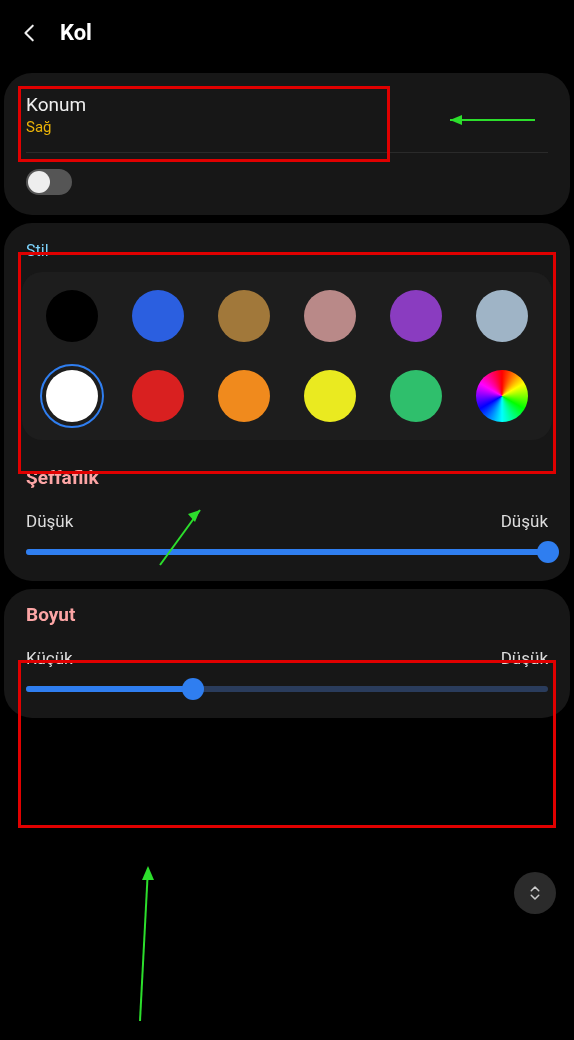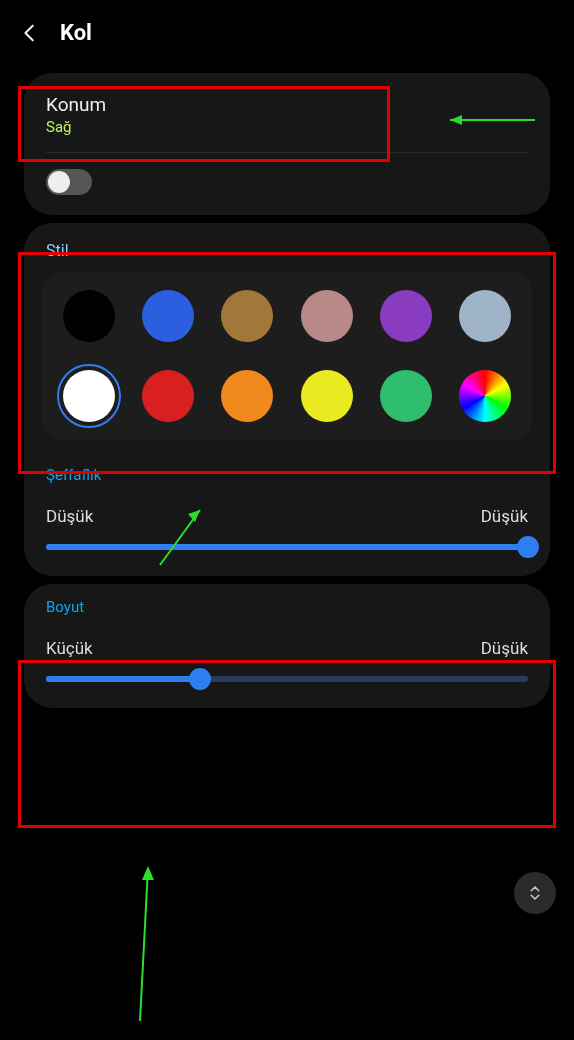--- a/index.html
+++ b/index.html
@@ -25,33 +25,33 @@
     align-items: center;
     justify-content: center;
   }
   .back-icon svg { width: 22px; height: 22px; }
   .header-title {
     font-size: 22px;
     font-weight: 700;
   }
   .card {
     background: #171717;
-    margin: 8px 24px;
+    margin: 8px 4px;
     border-radius: 28px;
     padding: 4px 0;
   }
   .row {
     padding: 16px 22px;
     display: flex;
     align-items: center;
     justify-content: space-between;
   }
   .row-labels { display: flex; flex-direction: column; gap: 2px; }
   .row-title { font-size: 19px; color: #eee; }
-  .row-sub { font-size: 15px; color: #bef264; }
+  .row-sub { font-size: 15px; color: #eab308; }
   .divider {
     height: 1px;
     background: #2a2a2a;
     margin: 0 22px;
   }
   .toggle {
     width: 46px;
     height: 26px;
     background: #555;
     border-radius: 13px;
@@ -88,21 +88,21 @@
     border-radius: 50%;
   }
   .swatch.selected {
     outline: 2px solid #2f7ef0;
     outline-offset: 4px;
   }
   .swatch.rainbow {
     background: conic-gradient(red, yellow, lime, cyan, blue, magenta, red);
   }
   .slider-section { padding: 10px 22px 22px; }
-  .slider-title { font-size: 15px; color: #0ea5e9; margin-bottom: 22px; }
+  .slider-title { font-size: 19px; color: #fca5a5; margin-bottom: 22px; font-weight: bold; }
   .slider-labels { display: flex; justify-content: space-between; font-size: 17px; color: #ddd; margin-bottom: 18px; }
   .slider-track {
     position: relative;
     height: 6px;
     background: #2a3c5c;
     border-radius: 3px;
   }
   .slider-fill {
     position: absolute;
     left: 0;

